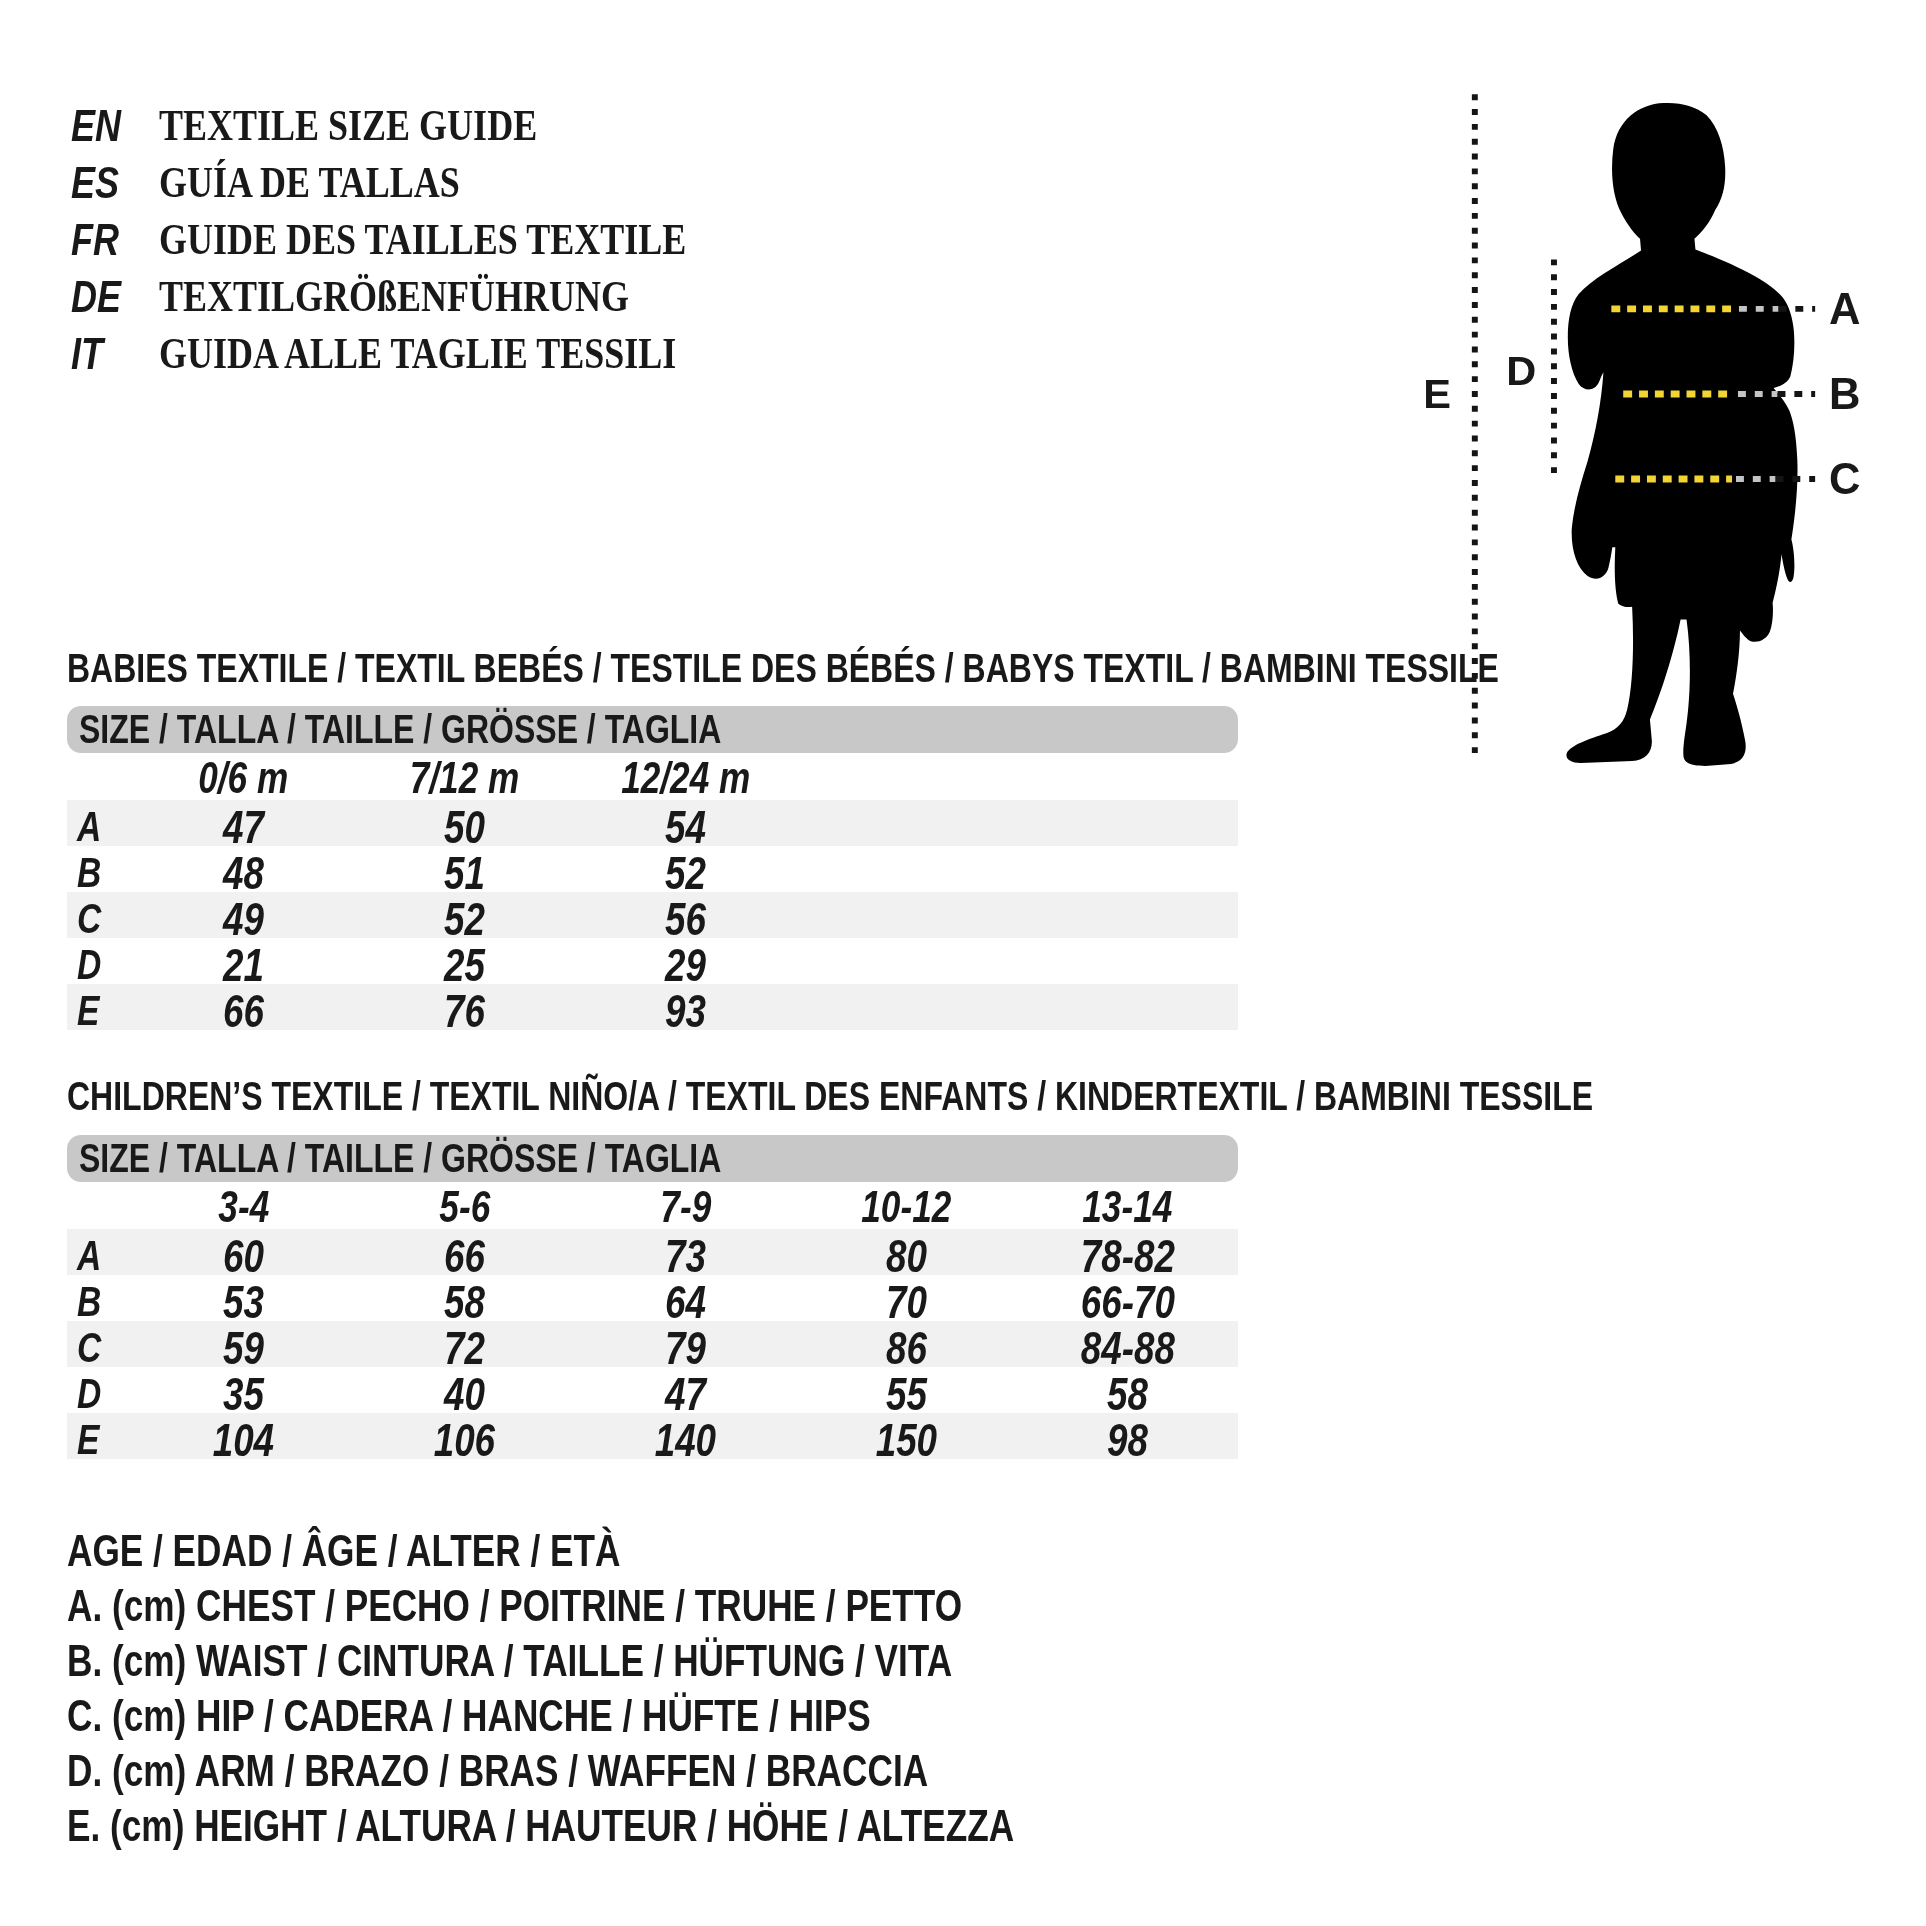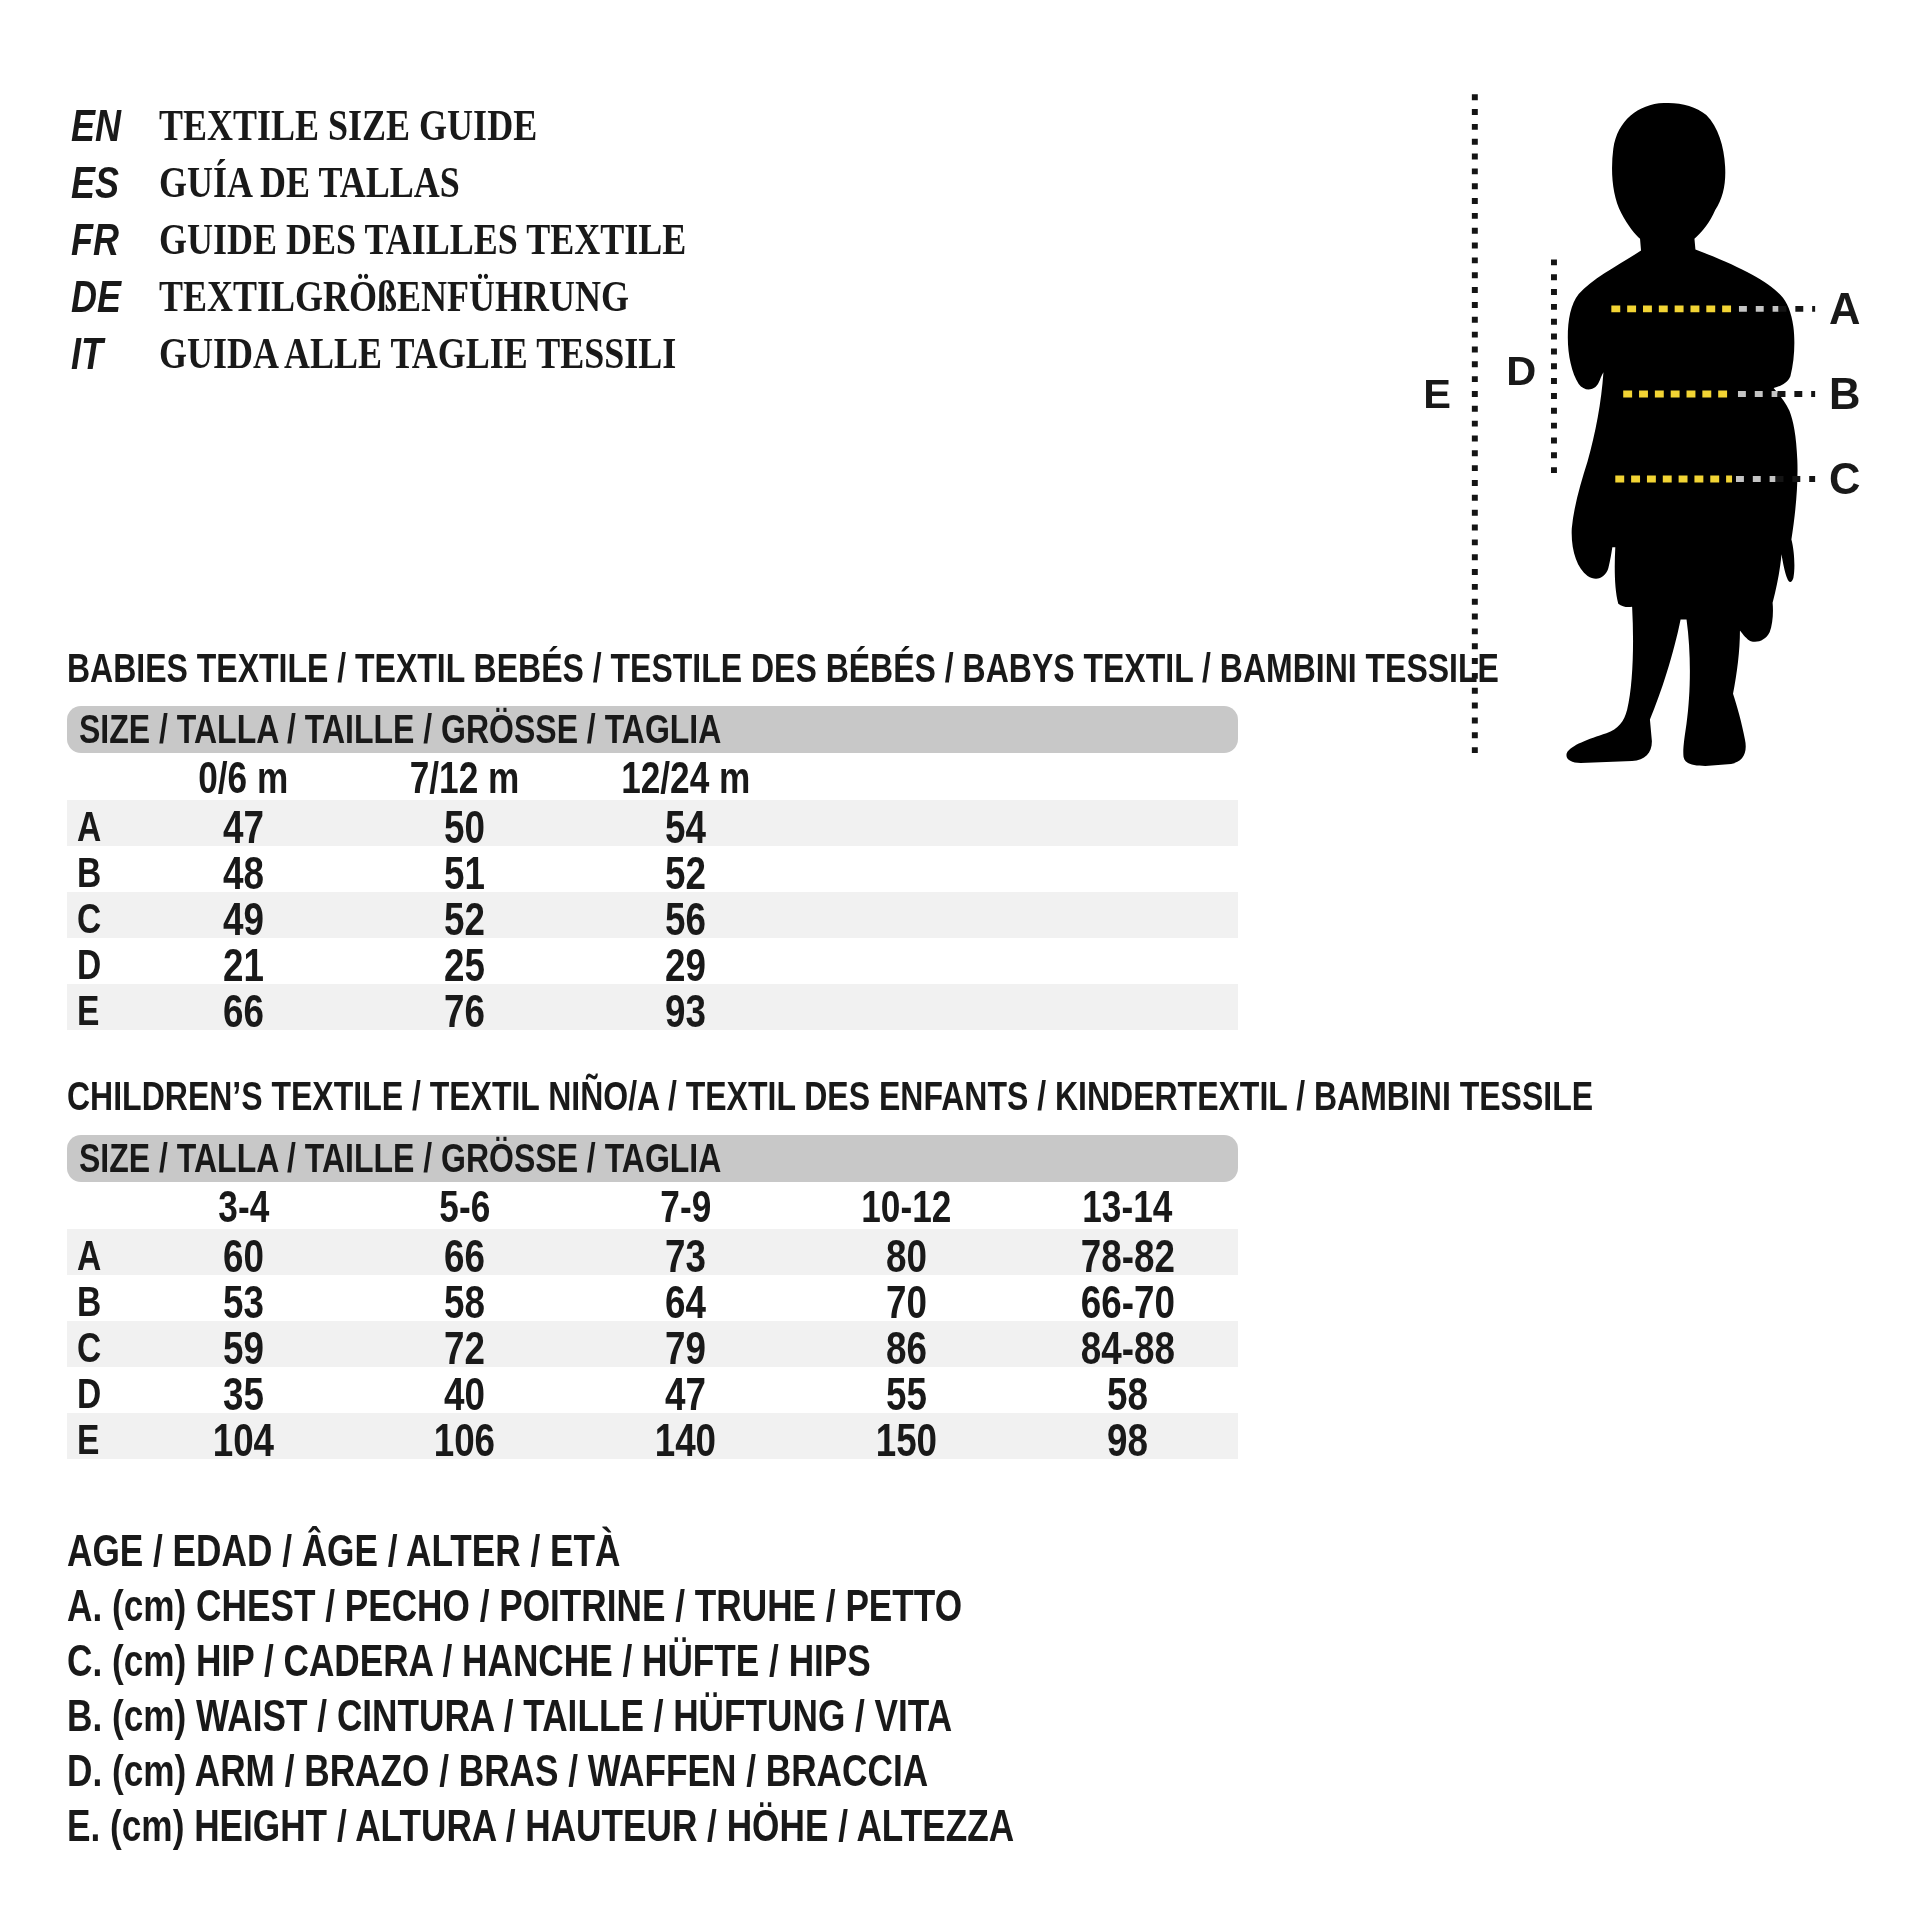--- a/index.html
+++ b/index.html
@@ -22,21 +22,21 @@
   
   .sec-title{position:absolute;left:67px;height:48px;line-height:48px;font-size:40px;}
   #babies-title{top:644px;}
   #children-title{top:1072px;}
 
   
   .stable{position:absolute;left:67px;width:1171px;}
   #babies-table{top:706px;}
   #children-table{top:1135px;}
   .sbar{height:47px;background:#c8c8c8;display:flex;align-items:center;padding-left:12px;font-size:40px;border-radius:14px;}
-  .trow{display:grid;height:46px;align-items:center;font-size:46px;}
+  .trow{display:grid;height:46px;align-items:center;font-size:46px;font-style:italic;}
   .trow.colhead{height:47px;font-size:44px;}
   .trow.shade{background:#f1f1f1;}
   .trow .lbl{padding-left:10px;font-size:42px;}
   .trow .val{text-align:center;}
 
   
   #legend{position:absolute;left:67px;top:1523px;}
   .leg-row{height:55px;line-height:55px;font-size:44px;}
 
   
@@ -246,18 +246,18 @@
       <span class="val"><span class="cndc">106</span></span>
       <span class="val"><span class="cndc">140</span></span>
       <span class="val"><span class="cndc">150</span></span>
       <span class="val"><span class="cndc">98</span></span>
     </div>
   </div>
 
 <div id="legend">
     <div class="leg-row"><span class="cnd">AGE / EDAD / ÂGE / ALTER / ETÀ</span></div>
     <div class="leg-row"><span class="cnd">A. (cm) CHEST / PECHO / POITRINE / TRUHE / PETTO</span></div>
+    <div class="leg-row"><span class="cnd">B. (cm) WAIST / CINTURA / TAILLE / HÜFTUNG / VITA</span></div>
     <div class="leg-row"><span class="cnd">C. (cm) HIP / CADERA / HANCHE / HÜFTE / HIPS</span></div>
-    <div class="leg-row"><span class="cnd">B. (cm) WAIST / CINTURA / TAILLE / HÜFTUNG / VITA</span></div>
     <div class="leg-row"><span class="cnd">D. (cm) ARM / BRAZO / BRAS / WAFFEN / BRACCIA</span></div>
     <div class="leg-row"><span class="cnd">E. (cm) HEIGHT / ALTURA / HAUTEUR / HÖHE / ALTEZZA</span></div>
   </div>
 
 
 </body></html>

